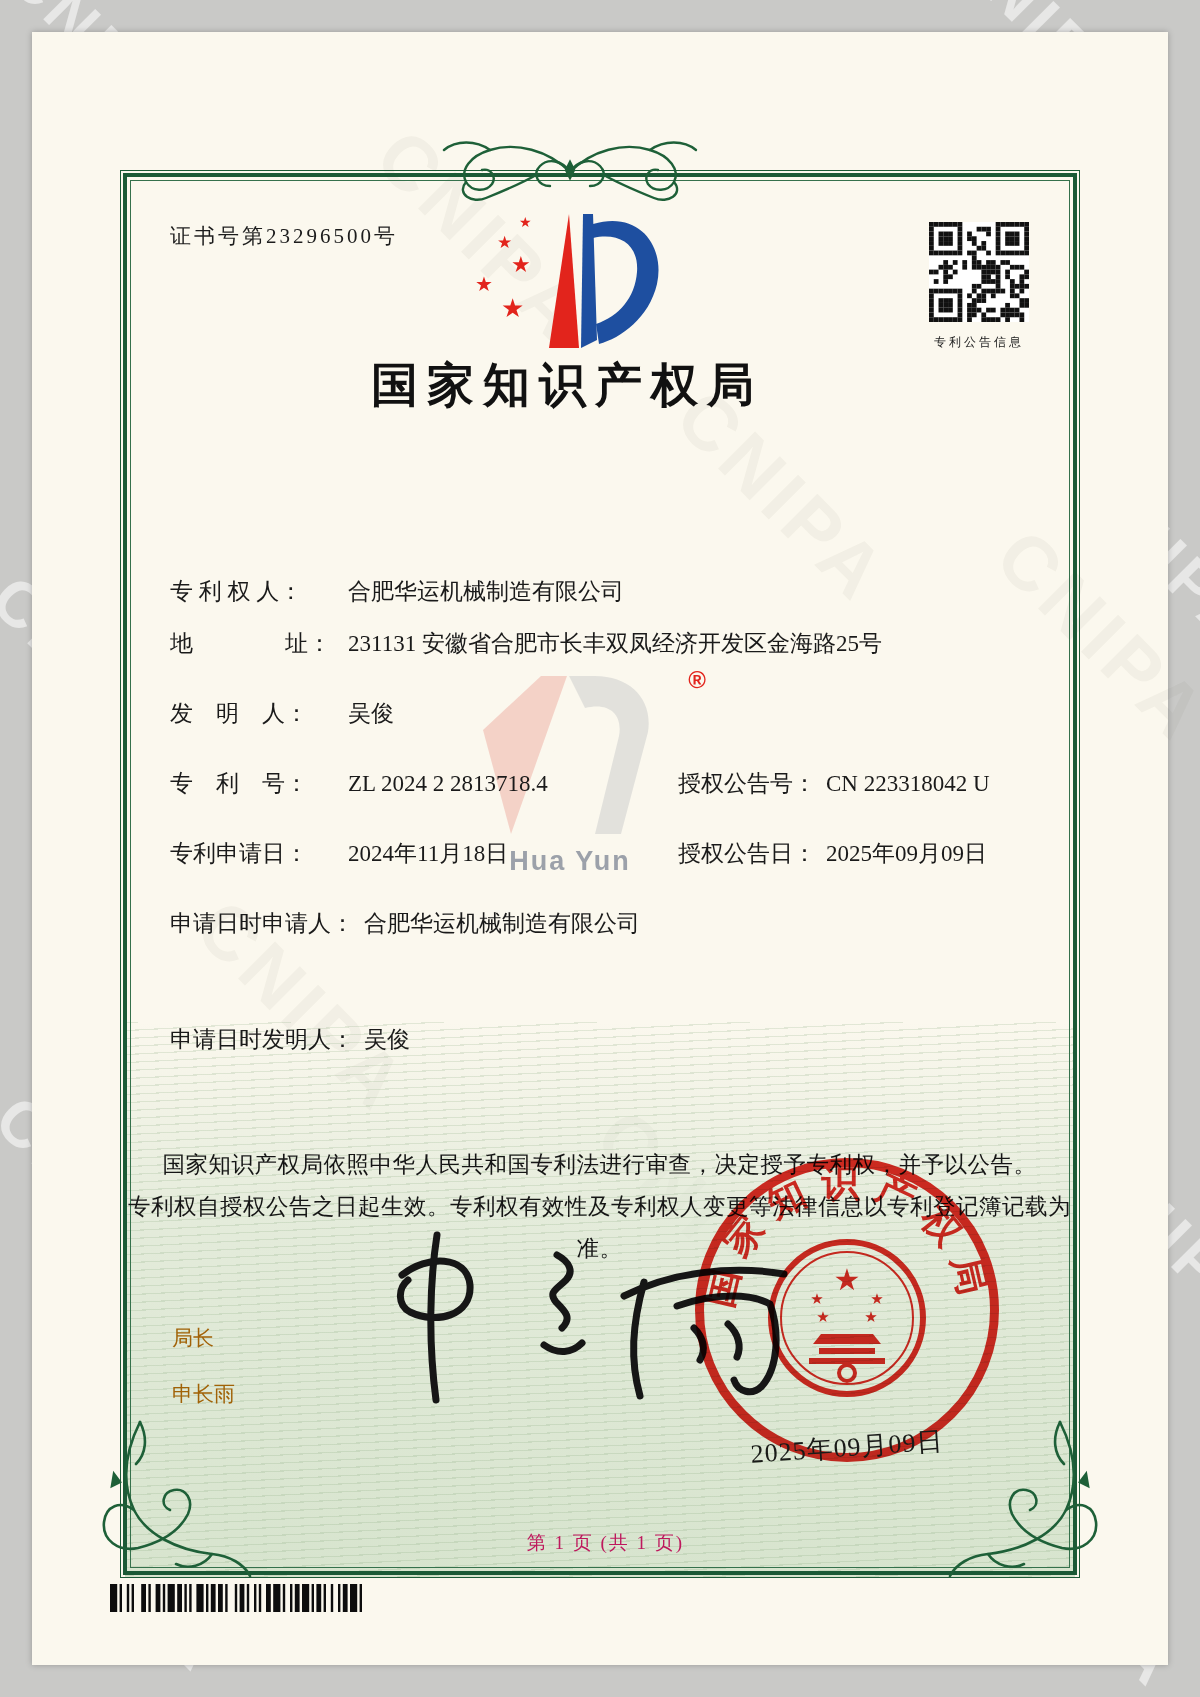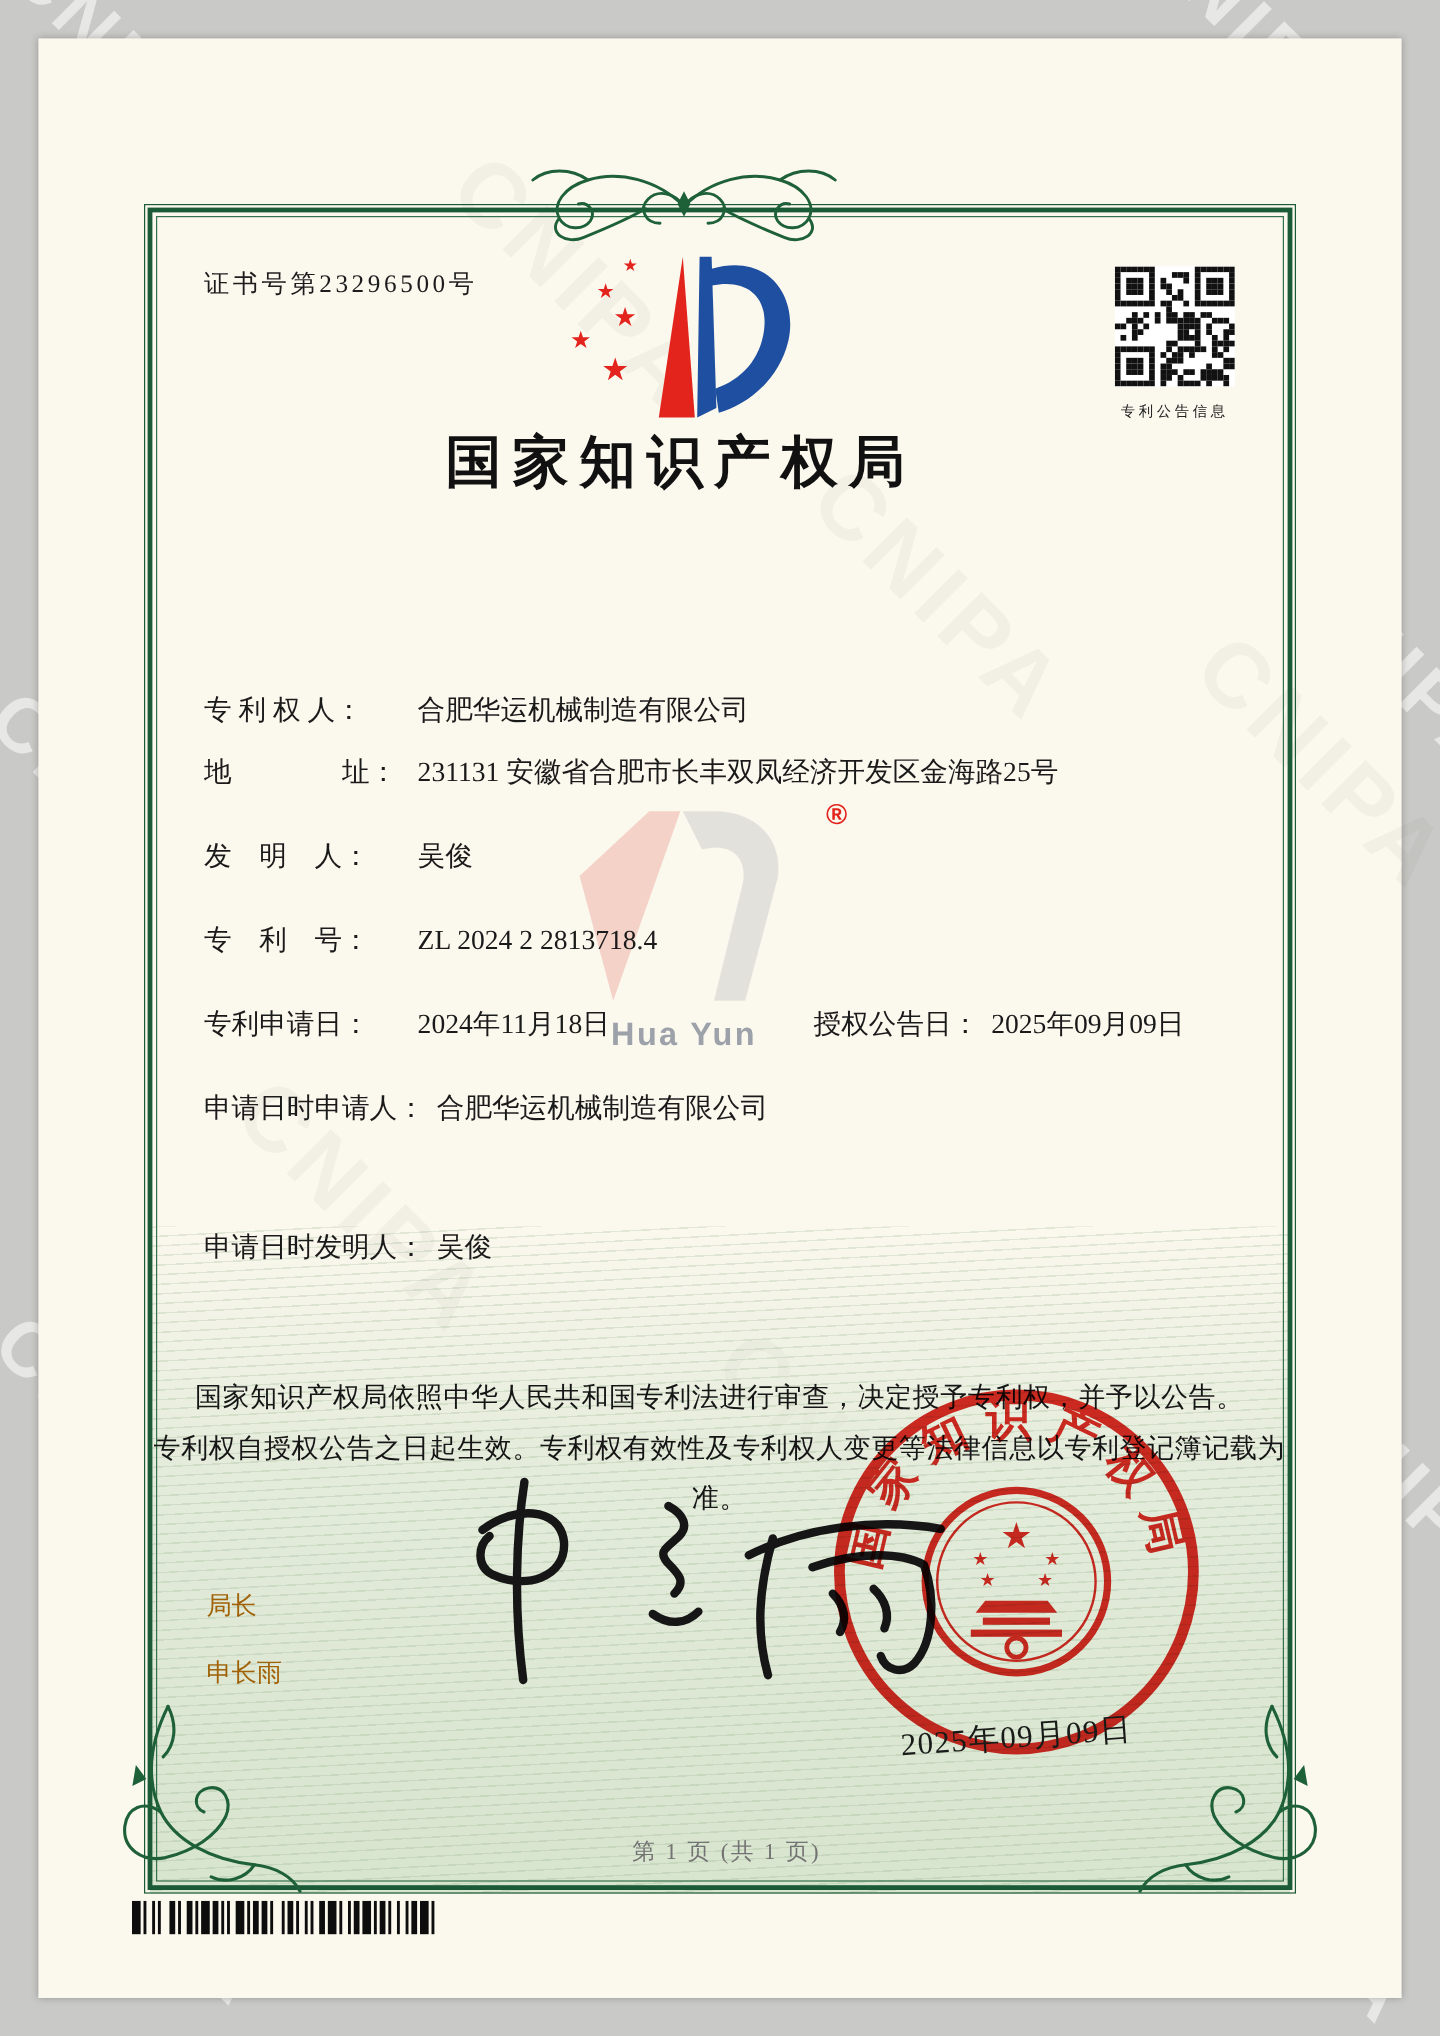--- a/index.html
+++ b/index.html
@@ -45,21 +45,21 @@
   .hy-cn{font-size:34px;font-weight:bold;letter-spacing:3px;color:rgba(224,93,82,.75);
     font-family:"Liberation Sans","DejaVu Sans",sans-serif;}
   .hy-en{font-size:27px;font-weight:bold;letter-spacing:2px;color:rgba(139,146,158,.85);
     font-family:"Liberation Sans","DejaVu Sans",sans-serif;margin-top:2px;}
   .seal{left:663px;top:1126px;width:304px;height:304px;z-index:6;
     mix-blend-mode:multiply;opacity:.95;}
   .seal-ring{position:absolute;inset:0;border:9px solid #dd2018;border-radius:50%;}
   .seal-date{position:absolute;left:0;top:272px;width:100%;text-align:center;
     font-size:26px;color:#101010;transform:rotate(-4deg);letter-spacing:1px;}
   .footer{left:88px;width:971px;top:1498px;text-align:center;font-size:19px;
-    letter-spacing:2px;color:#737373;}
+    letter-spacing:2px;color:#be185d;}
   .logo-stars span{position:absolute;color:#e2241c;line-height:1;}
   .reg{position:absolute;color:#e2241c;font-weight:bold;
     font-family:"Liberation Sans","DejaVu Sans",sans-serif;}
 </style>
 </head>
 <body>
 
 <div class="wm wm-gray" style="left:-14px;top:6px;">CNIPA</div>
 <div class="wm wm-gray" style="left:928px;top:-18px;">CNIPA</div>
 <div class="wm wm-gray" style="left:-30px;top:630px;">CNIPA</div>
@@ -370,20 +370,21 @@
     <span class="lbl">专 利 权 人：</span><span class="val">合肥华运机械制造有限公司</span>
   </div>
   <div class="abs row" style="top:596px;">
     <span class="lbl">地　　　　址：</span><span class="val">231131 安徽省合肥市长丰双凤经济开发区金海路25号</span>
   </div>
   <div class="abs row" style="top:666px;">
     <span class="lbl">发　明　人：</span><span class="val">吴俊</span>
   </div>
   <div class="abs row" style="top:736px;">
     <span class="lbl">专　利　号：</span><span class="val">ZL 2024 2 2813718.4</span>
+    <span class="rcol"><span class="lbl2">授权公告号：</span><span class="val">CN 223318042 U</span></span>
   </div>
   <div class="abs row" style="top:806px;">
     <span class="lbl">专利申请日：</span><span class="val">2024年11月18日</span>
     <span class="rcol"><span class="lbl2">授权公告日：</span><span class="val">2025年09月09日</span></span>
   </div>
   <div class="abs row" style="top:876px;">
     <span class="lbl">申请日时申请人：</span><span class="val">合肥华运机械制造有限公司</span>
   </div>
   <div class="abs row" style="top:992px;">
     <span class="lbl">申请日时发明人：</span><span class="val">吴俊</span>

